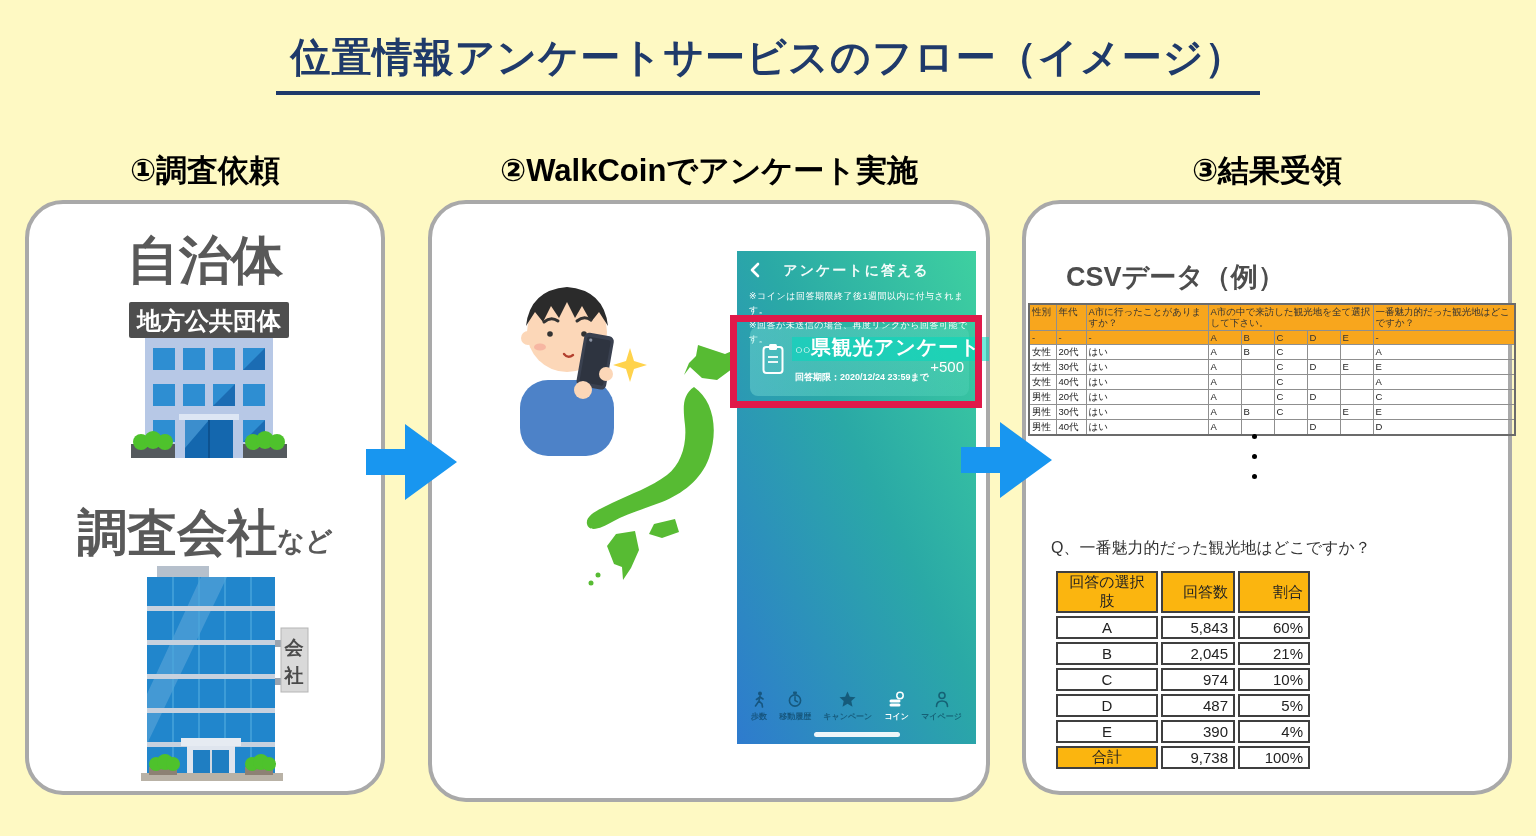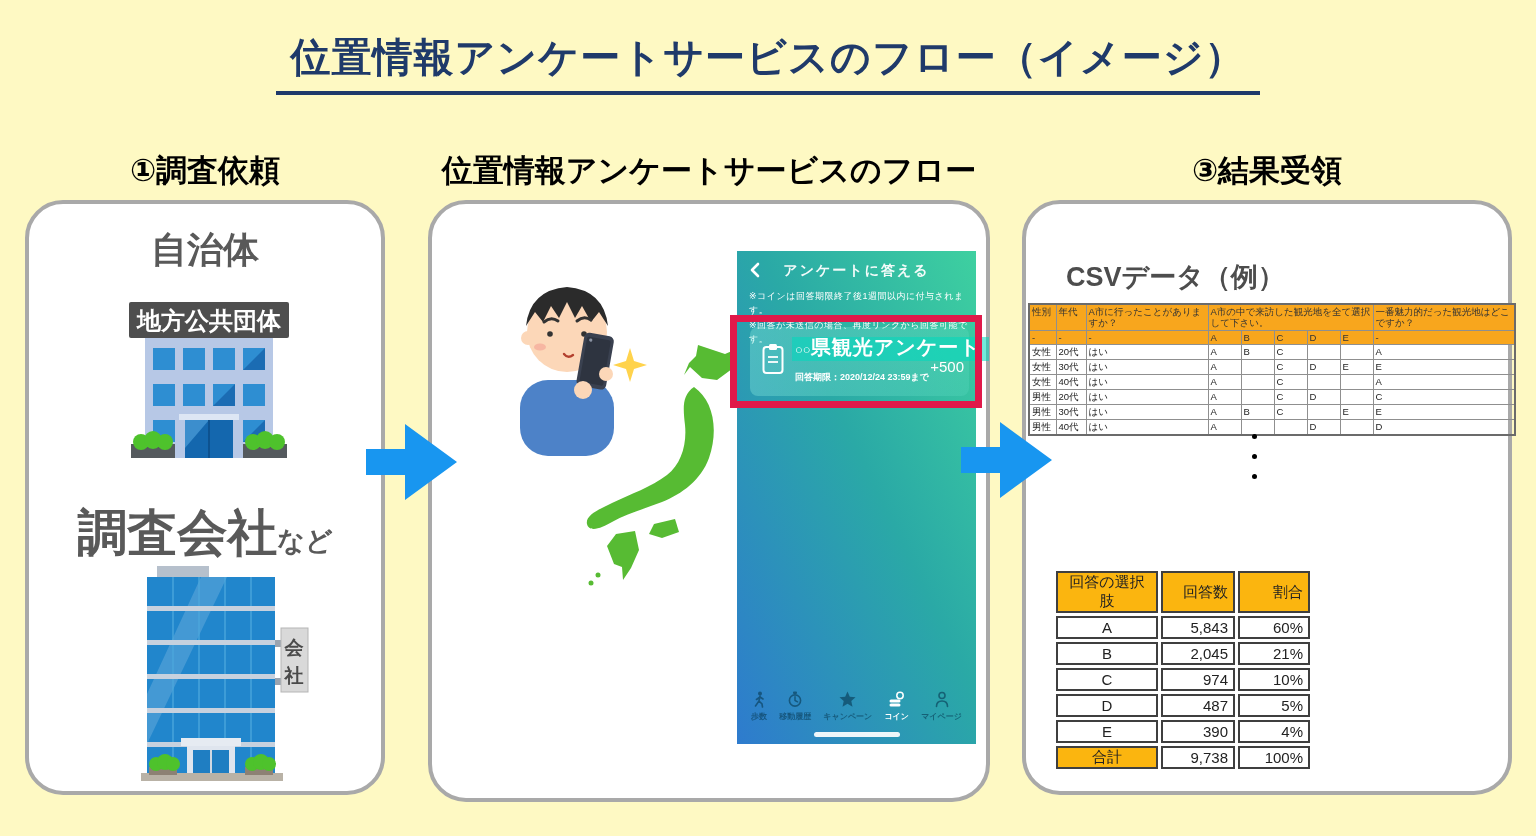--- a/index.html
+++ b/index.html
@@ -23,21 +23,21 @@
   .panel-2{left:428px;top:200px;width:562px;height:602px;}
   .panel-3{left:1022px;top:200px;width:490px;height:595px;}
 
   
   .flow-arrow{position:absolute;z-index:5;}
   .arrow-1{left:366px;top:420px;}
   .arrow-2{left:961px;top:418px;}
 
   
   .gov-label{position:absolute;left:0;top:22px;width:100%;text-align:center;
-             font-size:36px;font-weight:800;color:#595959;}
+             font-size:52px;font-weight:800;color:#595959;}
   .gov-building{position:absolute;left:92px;top:92px;}
   .company-line{position:absolute;left:0;top:296px;width:100%;text-align:center;color:#595959;font-weight:800;}
   .company-main{font-size:50px;}
   .company-suffix{font-size:27px;}
   .office-building{position:absolute;left:100px;top:362px;}
 
   
   .person{position:absolute;left:48px;top:66px;}
   .japan-map{position:absolute;left:146px;top:133px;}
   .area-caption{position:absolute;left:0;top:388px;width:300px;text-align:center;
@@ -96,21 +96,21 @@
 </head>
 <body>
 
 <div class="canvas">
 
   <div class="title-wrap">
     <span class="main-title">位置情報アンケートサービスのフロー（イメージ）</span>
   </div>
 
   <div class="step-label step-1">①調査依頼</div>
-  <div class="step-label step-2">位置情報アンケートサービスのフロー</div>
+  <div class="step-label step-2">②WalkCoinでアンケート実施</div>
   <div class="step-label step-3">③結果受領</div>
 
   <svg class="flow-arrow arrow-1" width="92" height="84" viewBox="0 0 92 84">
     <polygon points="0,29 39,29 39,4 91,42 39,80 39,55 0,55" fill="#1896f0"></polygon>
   </svg>
   <svg class="flow-arrow arrow-2" width="92" height="84" viewBox="0 0 92 84">
     <polygon points="0,29 39,29 39,4 91,42 39,80 39,55 0,55" fill="#1896f0"></polygon>
   </svg>
 
   <div class="panel panel-1">
@@ -402,20 +402,21 @@
           </tr>
       </tbody>
     </table>
 
     <div class="vdots">
         <i></i>
         <i></i>
         <i></i>
       </div>
 
+    <div class="question">Q、一番魅力的だった観光地はどこですか？</div>
 
     <table class="sum-table">
       <thead>
         <tr>
           <td class="hd choice">回答の選択肢</td>
           <td class="hd num">回答数</td>
           <td class="hd pct">割合</td>
         </tr>
       </thead>
       <tbody>

